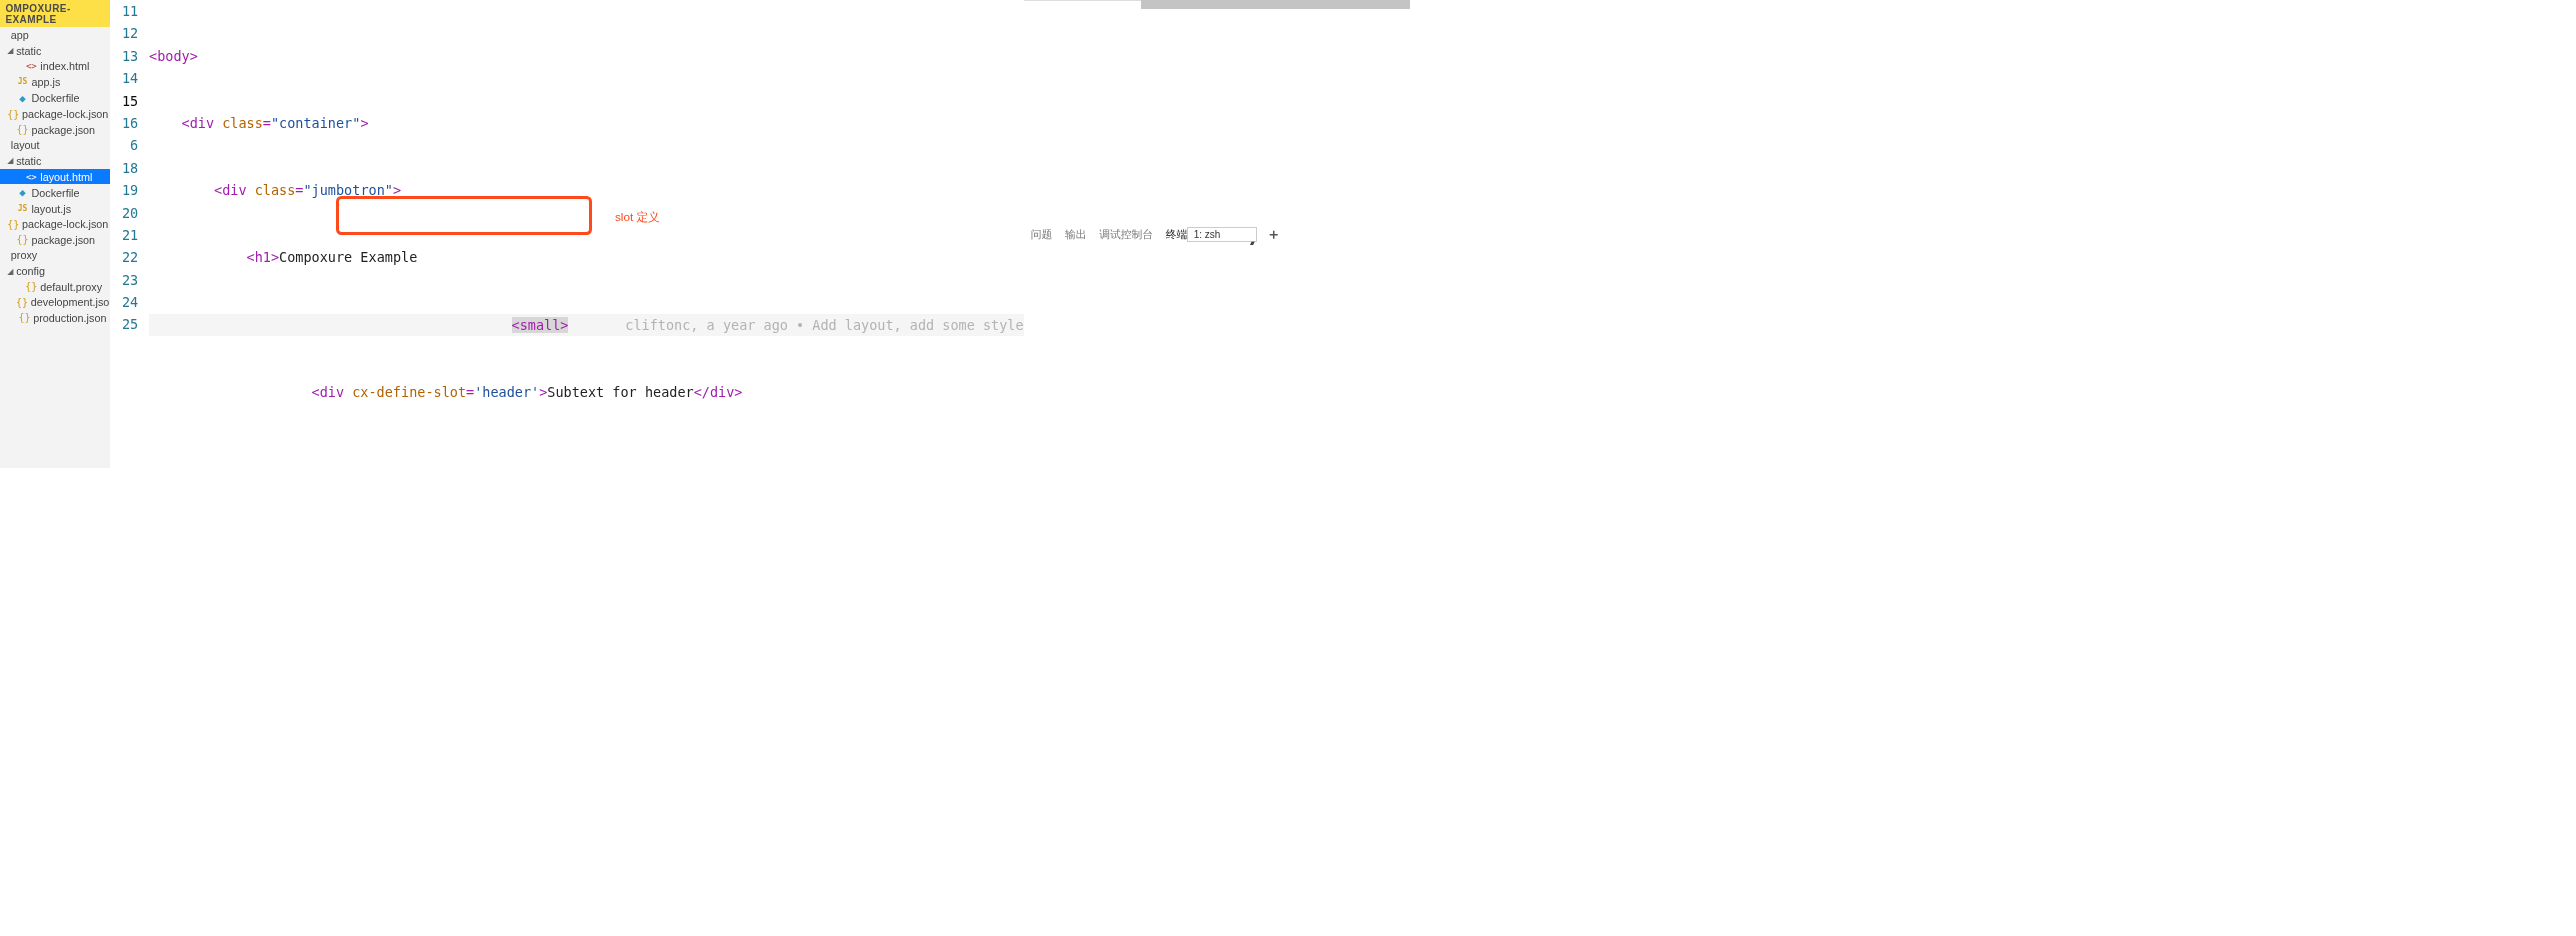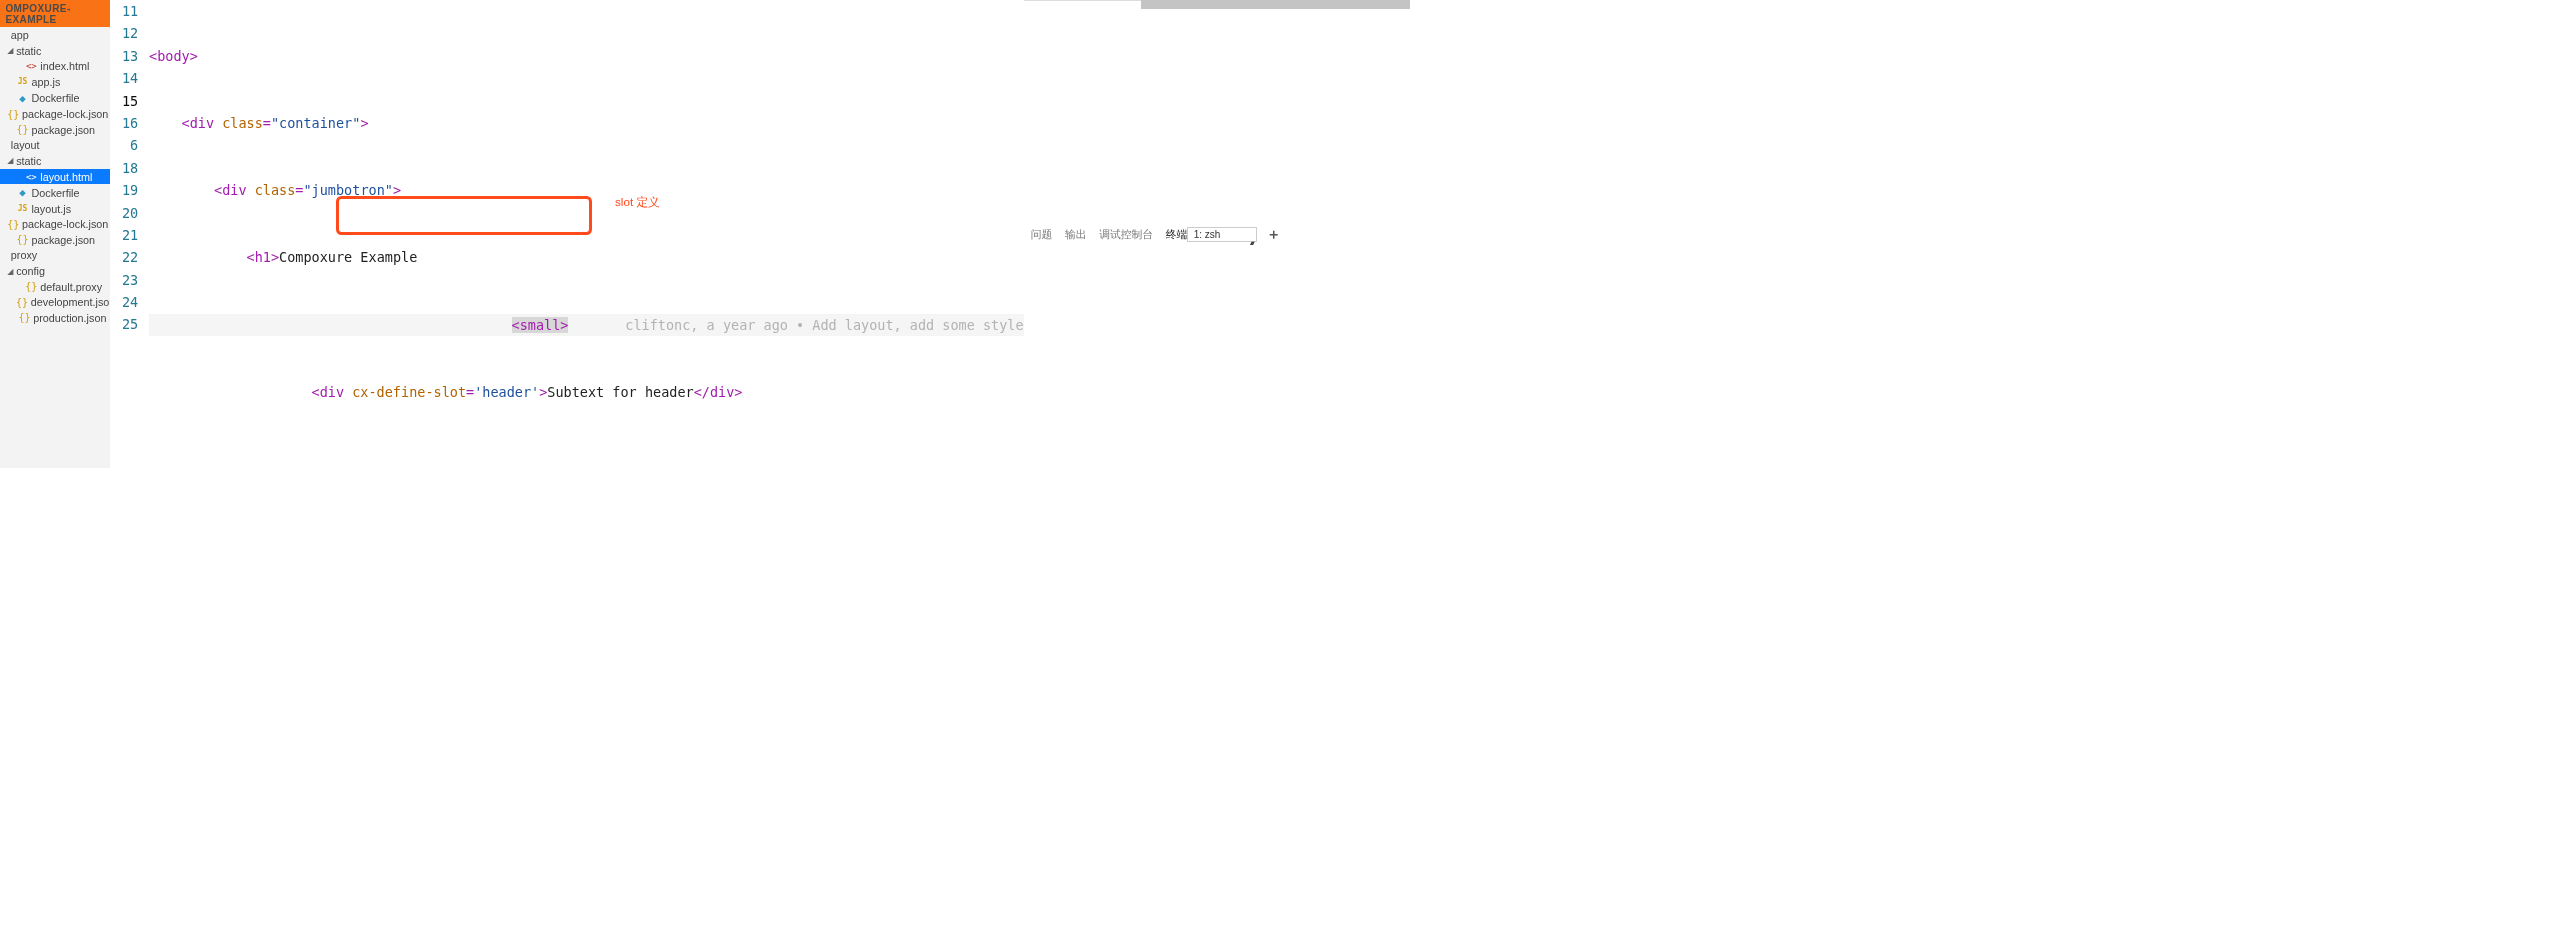--- a/index.html
+++ b/index.html
@@ -1,19 +1,19 @@
 <!DOCTYPE html>
 <html style="font-size:14.4px"><head>
 <meta charset="utf-8">
 <style>
 * { margin: 0; padding: 0; box-sizing: border-box; }
 body { font-family: Menlo, Monaco, 'Courier New', monospace; font-size: 11.7px; background: #fff; color: #333; overflow: hidden; }
 .app { display: flex; height: 468px; width: 1288px; }
 .sidebar { width: 110px; background: #f3f3f3; overflow: hidden; display: flex; flex-direction: column; }
-.sidebar-header { background: #f97316; padding: 2.7px 5.4px; font-weight: bold; font-size: 10px; letter-spacing: 0.4px; color: #4a4a4a; font-family: -apple-system, 'Segoe UI', sans-serif; }
+.sidebar-header { background: #fde047; padding: 2.7px 5.4px; font-weight: bold; font-size: 10px; letter-spacing: 0.4px; color: #4a4a4a; font-family: -apple-system, 'Segoe UI', sans-serif; }
 .tree { flex: 1; overflow: hidden; }
 .tree-item { display: flex; align-items: center; padding: 1.8px 3.6px; font-size: 10.8px; color: #444; white-space: nowrap; font-family: -apple-system, 'Segoe UI', sans-serif; cursor: pointer; }
 .tree-item.selected { background: #0a7aff; color: #fff; }
 .tree-item .chev { width: 9px; font-size: 8px; color: #666; }
 .tree-item.selected .chev { color: #fff; }
 .tree-item .icon { width: 12.6px; text-align: center; margin-right: 2.7px; font-family: monospace; }
 .ic-html { color: #c0392b; font-size: 9px; }
 .ic-js { color: #d4a017; font-size: 8px; font-weight: bold; }
 .ic-docker { color: #2f9ac4; font-size: 10.8px; }
 .ic-json { color: #d4a017; font-size: 10px; }
@@ -182,21 +182,21 @@
         
         
         
         
         
         
         
         
 
         <div class="annotation-box" style="left:187px; top:196px; width:256px; height:39px;"></div>
-        <div class="annotation-text" style="left:466px; top:191px;">slot 定义</div>
+        <div class="annotation-text" style="left:466px; top:206px;">slot 定义</div>
       </div>
     </div>
     <div class="hscroll">
       <div class="hscroll-thumb"></div>
     </div>
     <div class="panel">
       <div class="panel-tabs">
         <div class="panel-tab">问题</div>
         <div class="panel-tab">输出</div>
         <div class="panel-tab">调试控制台</div>

